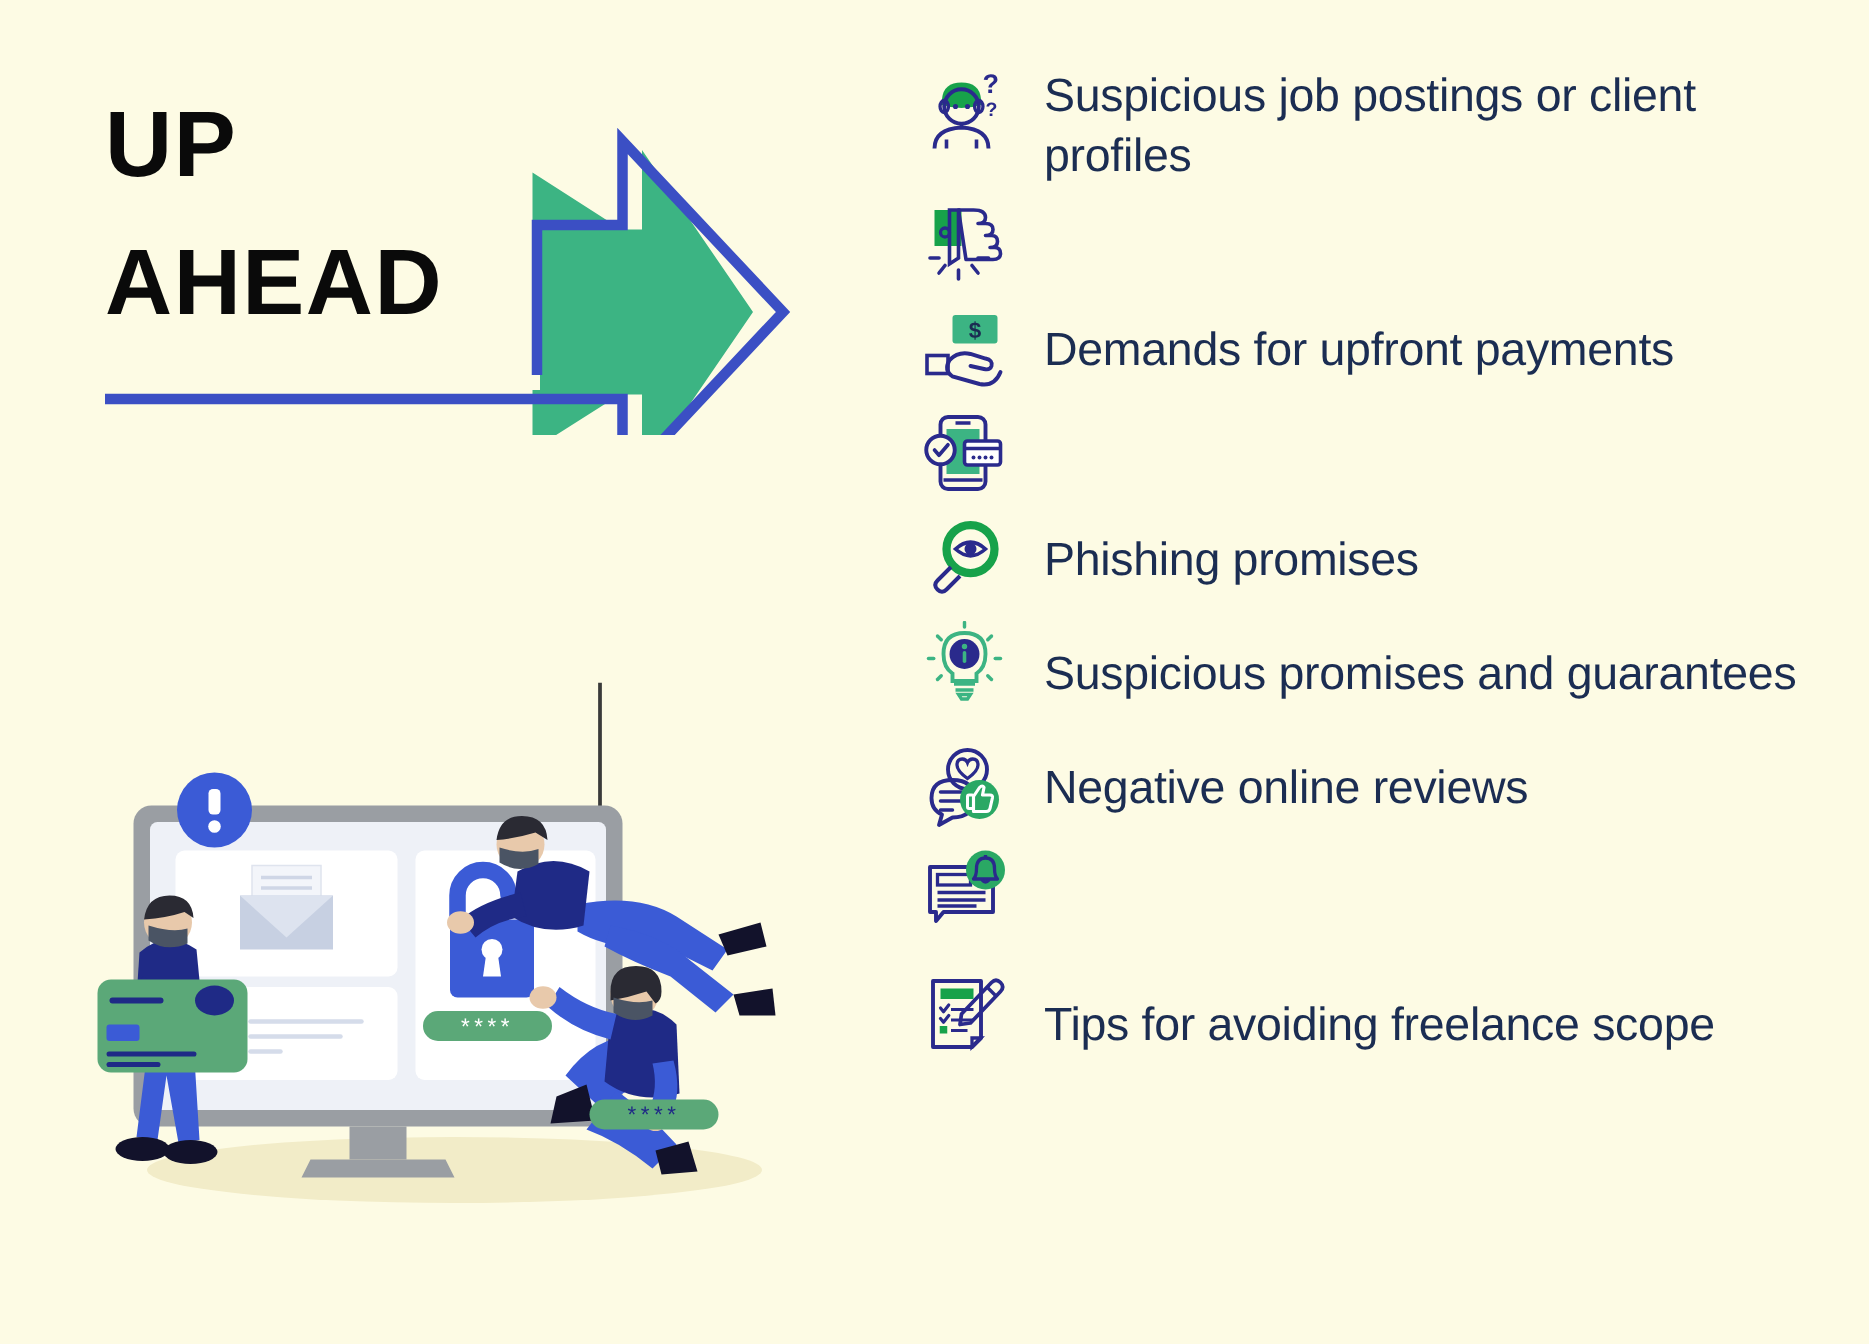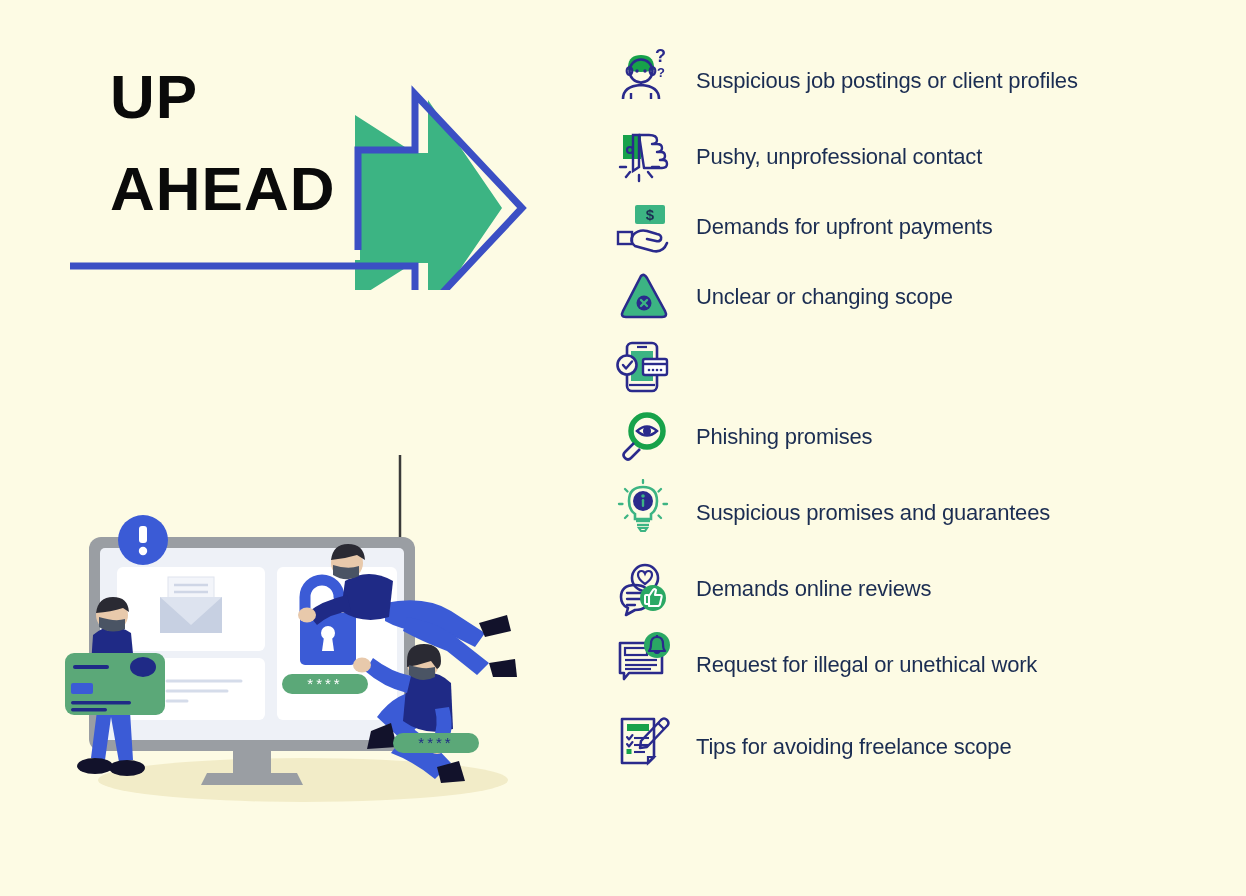--- a/index.html
+++ b/index.html
@@ -43,21 +43,20 @@
     position: absolute;
     left: 0;
     top: 0;
     font-size: 62px;
     font-weight: bold;
     color: #0a0a0a;
     letter-spacing: 1px;
     line-height: 1.32;
     font-family: "Liberation Sans", sans-serif;
     white-space: pre;
-    margin-left: 40px;
   }
 
   #arrow-graphic {
     position: absolute;
     left: 0;
     top: 0;
     width: 470px;
     height: 230px;
     pointer-events: none;
   }
@@ -94,21 +93,21 @@
     justify-content: center;
   }
 
   .list-row .icon-cell svg {
     display: block;
   }
 
   .list-row .label-cell {
     padding-left: 22px;
     color: #1b2d52;
-    font-size: 22px;
+    font-size: 31px;
     line-height: 1.28;
     font-family: "Liberation Sans", sans-serif;
     align-self: center;
     letter-spacing: -0.2px;
   }
 
   .row-tall { min-height: 74px; }
 </style>
 </head>
 <body>
@@ -281,50 +280,35 @@
           <path d="M24,6 l0,32 l-6,4 l0,-36 Z" fill="none" stroke="#2a2a8c" stroke-width="2.4"></path>
           <g stroke="#2a2a8c" stroke-width="2.4" stroke-linecap="round">
             <line x1="24" y1="46" x2="24" y2="52"></line>
             <line x1="15" y1="43" x2="11" y2="48"></line>
             <line x1="33" y1="43" x2="37" y2="48"></line>
             <line x1="11" y1="38" x2="5" y2="38"></line>
             <line x1="37" y1="38" x2="44" y2="38"></line>
           </g>
         </svg>
       </div>
-      <div class="label-cell">Pushy, unprofessional contact</div>
     </div>
 
     <div class="list-row">
       <div class="icon-cell">
         <svg width="56" height="56" viewBox="0 0 56 56">
           <rect x="20" y="6" width="30" height="19" rx="2" fill="#3cb483"></rect>
           <text x="35" y="21" text-anchor="middle" fill="#1b2d52" font-size="15" font-weight="bold" font-family="Liberation Sans, sans-serif">$</text>
           <path d="M18,36 q6,-6 14,-4 l10,3 q5,1 4,5 q-1,3 -5,2 l-9,-2" fill="none" stroke="#2a2a8c" stroke-width="2.6" stroke-linecap="round"></path>
           <path d="M18,36 q-4,7 2,11 l18,5 q10,2 14,-8" fill="none" stroke="#2a2a8c" stroke-width="2.6" stroke-linecap="round"></path>
           <rect x="3" y="33" width="14" height="12" fill="none" stroke="#2a2a8c" stroke-width="2.4"></rect>
         </svg>
       </div>
       <div class="label-cell">Demands for upfront payments</div>
     </div>
 
-    <div class="list-row">
-      <div class="icon-cell">
-        <svg width="56" height="56" viewBox="0 0 56 56">
-          <path d="M26,7 q3,-3 6,2 l18,33 q3,6 -3,6 l-36,0 q-6,0 -3,-6 Z" fill="#3cb483"></path>
-          <path d="M26,7 q3,-3 6,2 l18,33 q3,6 -3,6 l-36,0 q-6,0 -3,-6 Z" fill="none" stroke="#2a2a8c" stroke-width="2.6" stroke-linejoin="round"></path>
-          <circle cx="29" cy="34" r="7.5" fill="#2a2a8c"></circle>
-          <g stroke="#3cb483" stroke-width="2.3" stroke-linecap="round">
-            <line x1="26" y1="31" x2="32" y2="37"></line>
-            <line x1="32" y1="31" x2="26" y2="37"></line>
-          </g>
-        </svg>
-      </div>
-      <div class="label-cell">Unclear or changing scope</div>
-    </div>
 
     <div class="list-row">
       <div class="icon-cell">
         <svg width="56" height="56" viewBox="0 0 56 56">
           <rect x="12" y="4" width="30" height="48" rx="5" fill="none" stroke="#2a2a8c" stroke-width="2.6"></rect>
           <rect x="16" y="12" width="22" height="30" fill="#3cb483"></rect>
           <line x1="22" y1="8" x2="32" y2="8" stroke="#2a2a8c" stroke-width="2.2"></line>
           <line x1="14" y1="46" x2="40" y2="46" stroke="#2a2a8c" stroke-width="2.2"></line>
           <rect x="28" y="20" width="24" height="16" rx="2" fill="#ffffff" stroke="#2a2a8c" stroke-width="2.4"></rect>
           <line x1="28" y1="25" x2="52" y2="25" stroke="#2a2a8c" stroke-width="2.4"></line>
@@ -385,40 +369,39 @@
           <g stroke="#2a2a8c" stroke-width="2.3" stroke-linecap="round">
             <line x1="12" y1="32" x2="26" y2="32"></line>
             <line x1="12" y1="38" x2="26" y2="38"></line>
             <line x1="12" y1="44" x2="20" y2="44"></line>
           </g>
           <circle cx="38" cy="37" r="13" fill="#2aa864"></circle>
           <path d="M34,41 l0,-6 l4,-6 q2,-2 3,0 l-1,5 l5,0 q2,0 1.6,2 l-1.6,7 q-0.5,2 -2.5,2 l-8.5,0 Z" fill="none" stroke="#ffffff" stroke-width="2.1" stroke-linejoin="round"></path>
           <rect x="30" y="34" width="4" height="9" rx="1" fill="none" stroke="#ffffff" stroke-width="2"></rect>
         </svg>
       </div>
-      <div class="label-cell">Demands online reviews</div>
+      <div class="label-cell">Negative online reviews</div>
     </div>
 
     <div class="list-row row-tall">
       <div class="icon-cell">
         <svg width="56" height="56" viewBox="0 0 56 56">
           <path d="M5,12 l42,0 l0,30 l-33,0 l-5,6 l0,-6 l-4,0 Z" fill="none" stroke="#2a2a8c" stroke-width="2.6" stroke-linejoin="round"></path>
           <rect x="10" y="17" width="22" height="7" fill="none" stroke="#2a2a8c" stroke-width="2.2"></rect>
           <g stroke="#2a2a8c" stroke-width="2.2">
             <line x1="10" y1="29" x2="42" y2="29"></line>
             <line x1="10" y1="34" x2="42" y2="34"></line>
             <line x1="10" y1="38" x2="36" y2="38"></line>
           </g>
           <circle cx="42" cy="14" r="13" fill="#2aa864"></circle>
           <path d="M42,6 q6,0 6,7 q0,5 2,7 l-16,0 q2,-2 2,-7 q0,-7 6,-7 Z" fill="none" stroke="#2a2a8c" stroke-width="2.2" stroke-linejoin="round"></path>
           <line x1="42" y1="4" x2="42" y2="6" stroke="#2a2a8c" stroke-width="2.2"></line>
           <path d="M39.5,20.5 q2.5,3 5,0" fill="none" stroke="#2a2a8c" stroke-width="2.2"></path>
         </svg>
       </div>
-      <div class="label-cell">Request for illegal or unethical work</div>
     </div>
 
 
     <div class="list-row row-tall">
       <div class="icon-cell">
         <svg width="56" height="56" viewBox="0 0 56 56">
           <path d="M7,6 l32,0 l0,38 l-6,6 l-26,0 Z" fill="none" stroke="#2a2a8c" stroke-width="2.6" stroke-linejoin="round"></path>
           <path d="M33,44 l6,0 l-6,6 Z" fill="none" stroke="#2a2a8c" stroke-width="2.2"></path>
           <rect x="12" y="11" width="22" height="7" fill="#17a24a"></rect>
           <g stroke="#2a2a8c" stroke-width="2.1">

